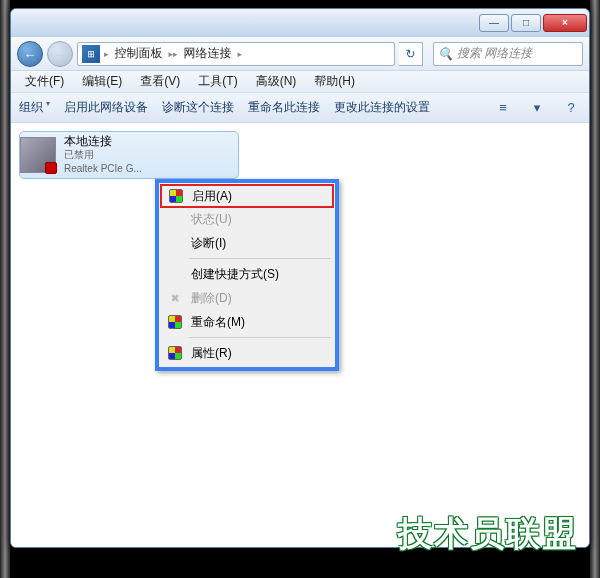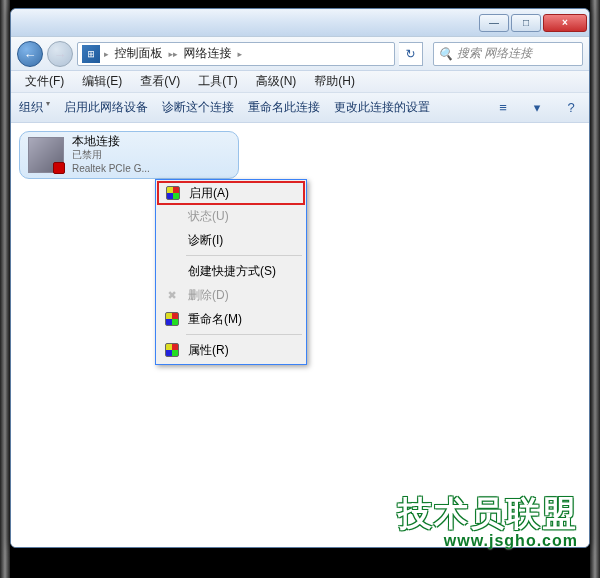--- a/index.html
+++ b/index.html
@@ -21,27 +21,27 @@
 .refresh{width:24px;height:24px;border:1px solid #9fb4cc;border-left:0;background:#fff;display:flex;align-items:center;justify-content:center;color:#2a5a9a}
 .searchbox{width:150px;height:24px;margin-left:6px;border:1px solid #9fb4cc;border-radius:2px;background:#fff;display:flex;align-items:center;padding:0 4px;color:#888;font-style:italic;gap:4px}
 .menubar{height:22px;background:linear-gradient(180deg,#f4f7fb,#e6edf6);display:flex;align-items:flex-end;padding:0 6px;gap:2px;border-bottom:1px solid #d4dfec}
 .menuitem{padding:2px 8px;color:#222;cursor:default}
 .toolbar{height:30px;background:linear-gradient(180deg,#f0f5fb,#dce7f3);display:flex;align-items:center;padding:0 8px;gap:14px;border-bottom:1px solid #c8d6e8}
 .tbtn{color:#1a3a6a;cursor:default;display:flex;align-items:flex-start;gap:3px}
 .tbtn .drop{font-size:8px;color:#666}
 .tgap{flex:1}
 .ticon{width:20px;height:20px;display:flex;align-items:center;justify-content:center;color:#2a5a9a;font-size:13px}
 .content{flex:1;background:#fff;position:relative;overflow:hidden}
-.conn-item{position:absolute;left:8px;top:8px;width:220px;height:48px;background:linear-gradient(180deg,#e8f2fb,#d6e8f9);border:1px solid #99c2ea;border-radius:10px;display:flex;align-items:center;padding:4px 8px;gap:8px}
+.conn-item{position:absolute;left:8px;top:8px;width:220px;height:48px;background:linear-gradient(180deg,#e8f2fb,#d6e8f9);border:1px solid #99c2ea;border-radius:5px;display:flex;align-items:center;padding:4px 0;gap:8px}
 .conn-icon{width:36px;height:36px;background:linear-gradient(135deg,#aab 0%,#667 100%);border:1px solid #889;position:relative}
 .conn-icon:after{content:"";position:absolute;right:-2px;bottom:-2px;width:10px;height:10px;background:#c00;border:1px solid #800;border-radius:2px}
 .conn-text{flex:1;line-height:14px;overflow:hidden}
 .conn-title{color:#000}
 .conn-sub{color:#666;font-size:10px}
-.ctxmenu{position:absolute;left:144px;top:56px;width:152px;background:#f0f0f0;border:1px solid #3b82f6;box-shadow:2px 2px 5px rgba(0,0,0,.35);padding:2px}
+.ctxmenu{position:absolute;left:144px;top:56px;width:184px;background:#f0f0f0;border:4px solid #3b82f6;box-shadow:2px 2px 5px rgba(0,0,0,.35);padding:2px}
 .ctxrow{height:24px;display:flex;align-items:center;padding:1px 8px 1px 30px;position:relative;color:#000}
 .ctxrow.disabled{color:#999}
 .ctxrow.hl{border:2px solid #d22;margin:-1px}
 .ctxrow .ico{position:absolute;left:6px;width:16px;height:16px;display:flex;align-items:center;justify-content:center;font-size:11px}
 .shield{width:14px;height:14px;background:conic-gradient(#d22 0 25%,#2d2 0 50%,#22d 0 75%,#dd2 0);border:1px solid #666;border-radius:2px}
 .ctx-sep{height:1px;background:#d0d0d0;margin:3px 2px 3px 28px}
 .statusbar{height:22px;background:linear-gradient(180deg,#f2f6fb,#e2eaf3);border-top:1px solid #c8d6e8;display:flex;align-items:center;padding:0 8px;color:#333}
 .watermark{position:absolute;right:22px;bottom:28px;text-align:right;pointer-events:none}
 .wm-cn{font-size:34px;font-weight:900;color:#fff;text-shadow:0 0 2px #0d7a2a,1px 1px 0 #0d7a2a,-1px -1px 0 #0d7a2a,1px -1px 0 #0d7a2a,-1px 1px 0 #0d7a2a;letter-spacing:2px;line-height:1}
 .wm-url{font-size:16px;font-weight:700;color:#0d7a2a;letter-spacing:1px;margin-top:2px;text-shadow:0 0 2px #fff}
@@ -148,14 +148,13 @@
           </span>
         <span>属性(R)</span>
       </div>
     </div>
   </div>
 
 </div>
 
 <div class="watermark">
   <div class="wm-cn">技术员联盟</div>
-  <div class="wm-url">www.jsgho.com</div>
 </div>
 
 </body></html>

